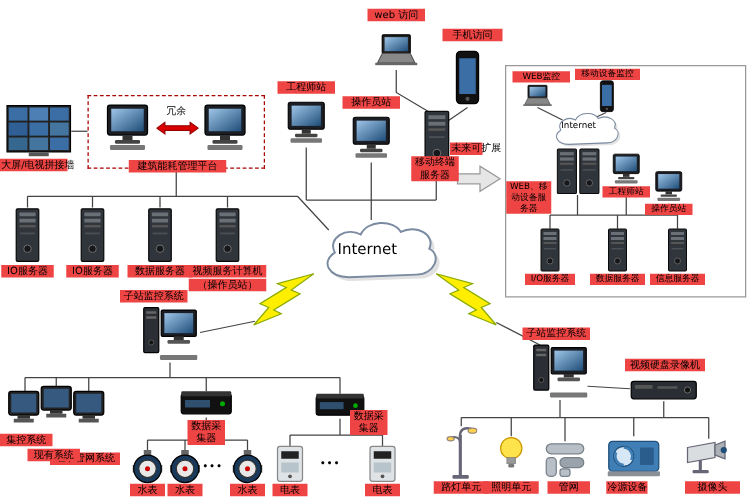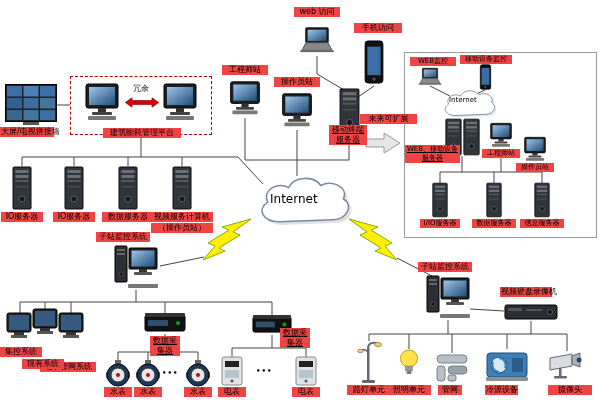--- a/index.html
+++ b/index.html
@@ -5,21 +5,21 @@
   * { margin:0; padding:0; box-sizing:border-box; }
   body { background:#fff; font-family:"DejaVu Sans", sans-serif; }
   .canvas { position:relative; width:600px; height:400px; background:#fff; overflow:hidden; }
   .wires { position:absolute; left:0; top:0; z-index:1; }
   svg.icon { position:absolute; z-index:2; }
   .box { position:absolute; z-index:0; }
   .box.dashed { border:1px dashed #a00; }
   .box.solid { border:1px solid #999; }
   .lbl { position:absolute; z-index:3; background:#ef4444; color:#000; font-size:8px;
          line-height:1.25; text-align:center; padding:0 1px; white-space:nowrap; }
-  .lbl.wrap { white-space:normal;text-decoration:underline; }
+  .lbl.wrap { white-space:normal; }
   .lbl.sm { font-size:7px;text-align:center; }
   .txt { position:absolute; z-index:3; color:#000; font-size:8px; }
   .txt.inet { font-size:12px; }
   .txt.dots { font-weight:bold; letter-spacing:1px; }
 </style>
 </head>
 <body>
 
 <div class="canvas">
 
@@ -311,59 +311,59 @@
     </svg>
   <svg class="icon" style="left:548px;top:350px" width="38" height="30" viewBox="0 0 38 30">
       <use href="#sym-camera"></use>
     </svg>
 
   <div class="lbl" style="left:294px;top:7px;width:46px">web 访问</div>
   <div class="lbl" style="left:354px;top:23px;width:48px">手机访问</div>
   <div class="lbl" style="left:222px;top:65px;width:46px">工程师站</div>
   <div class="lbl" style="left:274px;top:77px;width:46px">操作员站</div>
   <div class="lbl wrap" style="left:329px;top:125px;width:38px">移动终端服务器</div>
-  <div class="lbl" style="left:360px;top:114px;width:57px">未来可扩展</div>
+  <div class="lbl" style="left:360px;top:114px;width:26px">未来可扩展</div>
 
   <div class="lbl" style="left:0px;top:127px;width:54px">大屏/电视拼接墙</div>
   <div class="txt" style="left:133px;top:83px;width:20px">冗余</div>
   <div class="lbl" style="left:103px;top:128px;width:78px">建筑能耗管理平台</div>
 
   <div class="lbl" style="left:1px;top:212px;width:42px">IO服务器</div>
   <div class="lbl" style="left:53px;top:212px;width:42px">IO服务器</div>
   <div class="lbl" style="left:102px;top:212px;width:52px">数据服务器</div>
   <div class="lbl" style="left:151px;top:212px;width:62px">视频服务计算机</div>
   <div class="lbl" style="left:151px;top:223px;width:62px">（操作员站）</div>
 
   <div class="txt inet" style="left:270px;top:192px;width:64px">Internet</div>
 
   <div class="lbl sm" style="left:410px;top:57px;width:46px">WEB监控</div>
   <div class="lbl sm" style="left:460px;top:55px;width:52px">移动设备监控</div>
   <div class="txt" style="left:449px;top:96px;width:40px;font-size:7px">Internet</div>
-  <div class="lbl sm wrap" style="left:405px;top:145px;width:55px">WEB、移动设备服务器</div>
+  <div class="lbl sm wrap" style="left:405px;top:145px;width:36px">WEB、移动设备服务器</div>
   <div class="lbl sm" style="left:482px;top:149px;width:38px">工程师站</div>
   <div class="lbl sm" style="left:516px;top:163px;width:38px">操作员站</div>
-  <div class="lbl sm" style="left:420px;top:219px;width:40px">I/IO服务器</div>
+  <div class="lbl sm" style="left:420px;top:219px;width:40px">I/O服务器</div>
   <div class="lbl sm" style="left:472px;top:219px;width:44px">数据服务器</div>
   <div class="lbl sm" style="left:520px;top:219px;width:44px">信息服务器</div>
 
   <div class="lbl" style="left:96px;top:232px;width:54px">子站监控系统</div>
   <div class="lbl" style="left:0px;top:347px;width:42px">集控系统</div>
   <div class="lbl" style="left:40px;top:362px;width:56px">地下管网系统</div>
   <div class="lbl" style="left:22px;top:359px;width:42px">现有系统</div>
   <div class="lbl wrap" style="left:150px;top:336px;width:30px">数据采集器</div>
   <div class="lbl wrap" style="left:280px;top:328px;width:30px">数据采集器</div>
   <div class="lbl" style="left:104px;top:387px;width:28px">水表</div>
   <div class="lbl" style="left:134px;top:387px;width:28px">水表</div>
   <div class="lbl" style="left:184px;top:387px;width:28px">水表</div>
   <div class="lbl" style="left:218px;top:387px;width:28px">电表</div>
   <div class="lbl" style="left:292px;top:387px;width:28px">电表</div>
   <div class="txt dots" style="left:162px;top:369px;width:22px;font-size:7px">•••</div>
   <div class="txt dots" style="left:256px;top:367px;width:22px;font-size:7px">•••</div>
 
   <div class="lbl" style="left:418px;top:262px;width:54px">子站监控系统</div>
-  <div class="lbl" style="left:500px;top:287px;width:52px">视频硬盘录像机</div>
+  <div class="lbl" style="left:500px;top:287px;width:64px">视频硬盘录像机</div>
   <div class="lbl" style="left:347px;top:385px;width:44px">路灯单元</div>
   <div class="lbl" style="left:387px;top:385px;width:44px">照明单元</div>
-  <div class="lbl" style="left:438px;top:385px;width:24px">管网</div>
+  <div class="lbl" style="left:438px;top:385px;width:34px">管网</div>
   <div class="lbl" style="left:485px;top:385px;width:33px">冷源设备</div>
   <div class="lbl" style="left:548px;top:385px;width:44px">摄像头</div>
 
 </div>
 
 </body></html>

